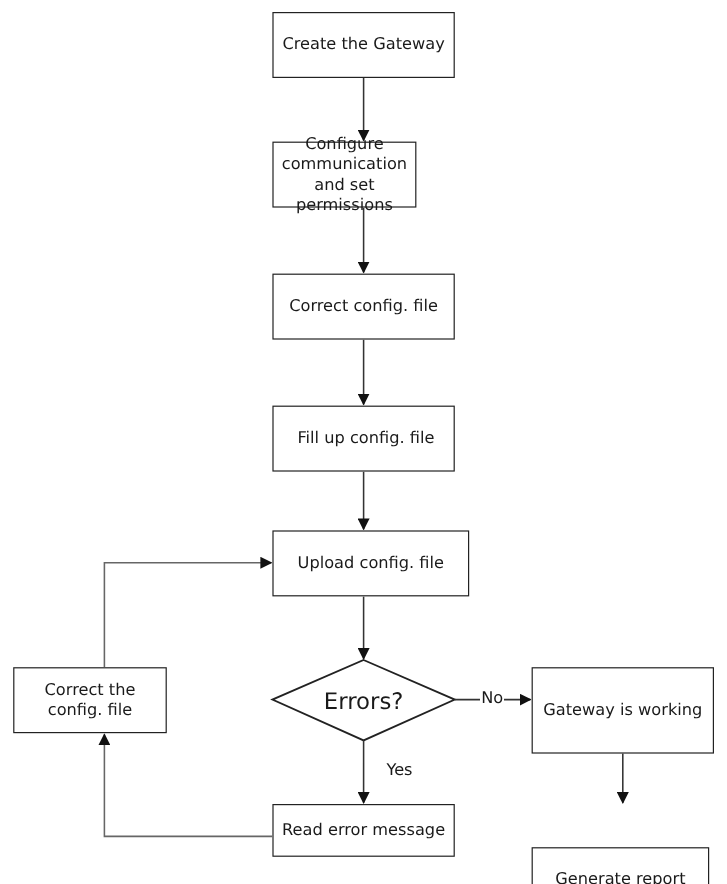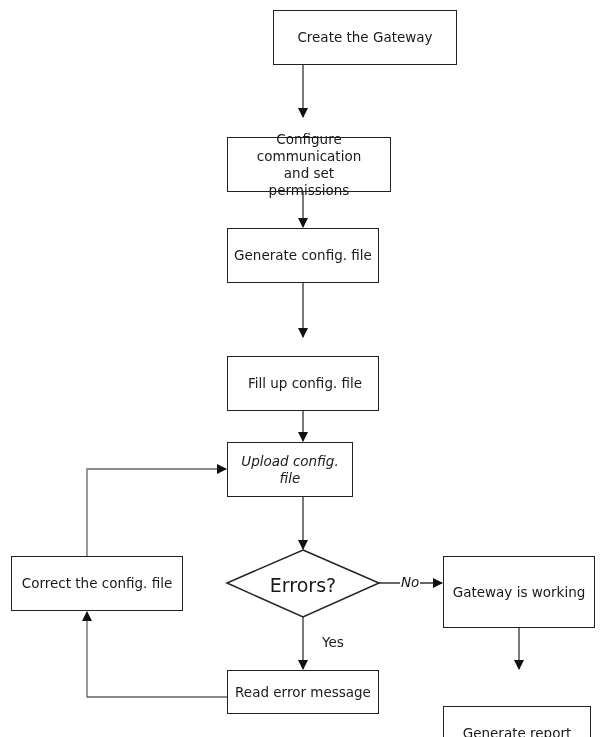--- a/index.html
+++ b/index.html
@@ -24,25 +24,25 @@
   <line x1="303" y1="393" x2="303" y2="441" stroke="#333" stroke-width="1.3" marker-end="url(#ah)"></line>
   <line x1="303" y1="497" x2="303" y2="549" stroke="#333" stroke-width="1.3" marker-end="url(#ah)"></line>
   <polygon points="303,550 379,583 303,617 227,583" fill="#fff" stroke="#222" stroke-width="1.5"></polygon>
   <line x1="303" y1="617" x2="303" y2="669" stroke="#333" stroke-width="1.3" marker-end="url(#ah)"></line>
   <line x1="379" y1="583" x2="442" y2="583" stroke="#333" stroke-width="1.3" marker-end="url(#ah)"></line>
   <line x1="519" y1="611" x2="519" y2="669" stroke="#333" stroke-width="1.3" marker-end="url(#ah)"></line>
   <polyline points="227,697 87,697 87,612" fill="none" stroke="#666" stroke-width="1.3" marker-end="url(#ah)"></polyline>
   <polyline points="87,556 87,469 226,469" fill="none" stroke="#666" stroke-width="1.3" marker-end="url(#ah)"></polyline>
 </svg>
 
-<div class="node" style="left:227px;top:10px;width:184px;height:55px;margin-left:46px;">Create the Gateway</div>
-<div class="node" style="left:227px;top:118px;width:164px;height:55px;padding:0 18px;margin-top:19px;">Configure communication and set permissions</div>
-<div class="node" style="left:227px;top:228px;width:152px;height:55px;">Generate config. file</div>
-<div class="node" style="left:227px;top:356px;width:152px;height:55px;padding-left:10px;">Fill up config. file</div>
-<div class="node" style="left:227px;top:442px;width:126px;height:55px;font-style:italic;">Upload config. file</div>
+<div class="node" style="left:227px;top:10px;width:152px;height:55px;">Create the Gateway</div>
+<div class="node" style="left:227px;top:118px;width:120px;height:55px;padding:0 18px;">Configure communication and set permissions</div>
+<div class="node" style="left:227px;top:228px;width:152px;height:55px;">Correct config. file</div>
+<div class="node" style="left:227px;top:338px;width:152px;height:55px;padding-left:10px;">Fill up config. file</div>
+<div class="node" style="left:227px;top:442px;width:164px;height:55px;">Upload config. file</div>
 <div class="dtext" style="left:253px;top:574px;width:100px;">Errors?</div>
 <div class="node" style="left:443px;top:556px;width:152px;height:72px;">Gateway is working</div>
 <div class="node" style="left:443px;top:706px;width:148px;height:55px;">Generate report</div>
 <div class="node" style="left:227px;top:670px;width:152px;height:44px;">Read error message</div>
-<div class="node" style="left:11px;top:556px;width:172px;height:55px;">Correct the config. file</div>
+<div class="node" style="left:11px;top:556px;width:128px;height:55px;">Correct the config. file</div>
 
-<div class="lbl" style="left:400px;top:574px;padding:0 1px;font-style:italic;">No</div>
+<div class="lbl" style="left:400px;top:574px;padding:0 1px;">No</div>
 <div class="lbl" style="left:322px;top:634px;">Yes</div>
 
 </body></html>

